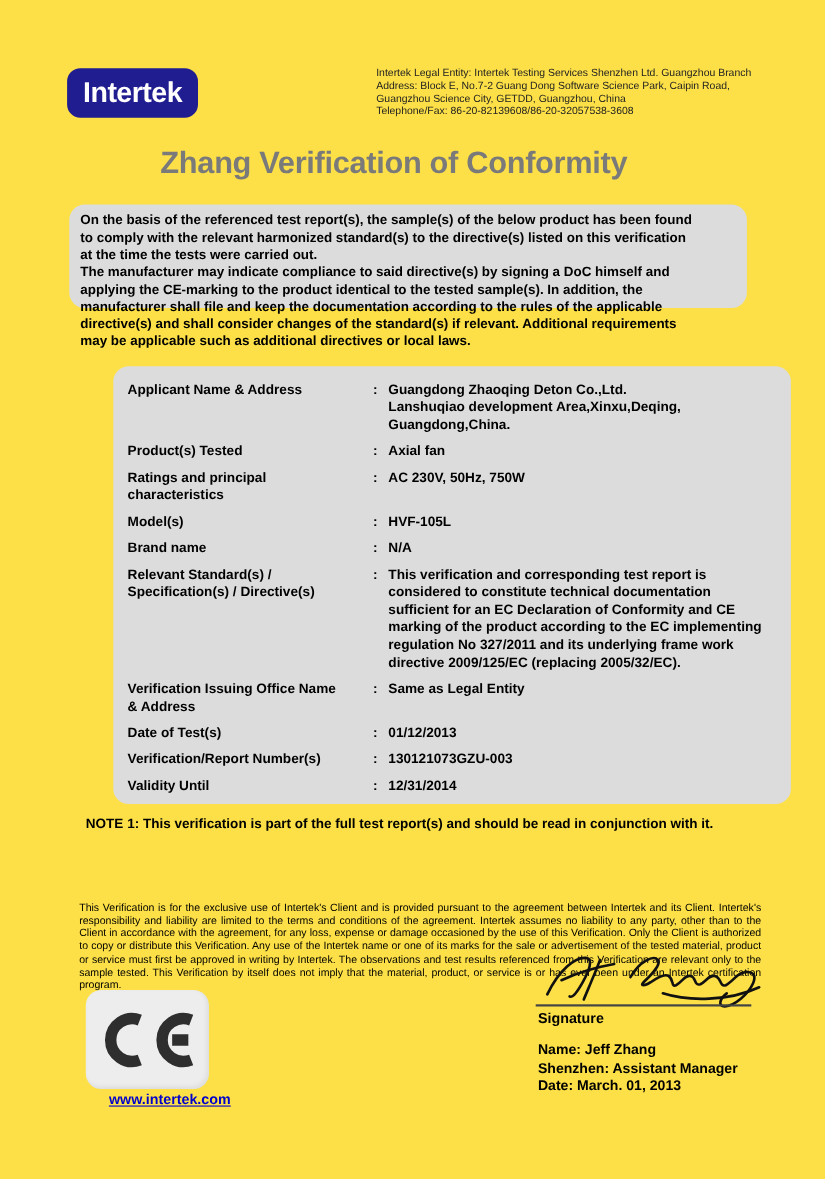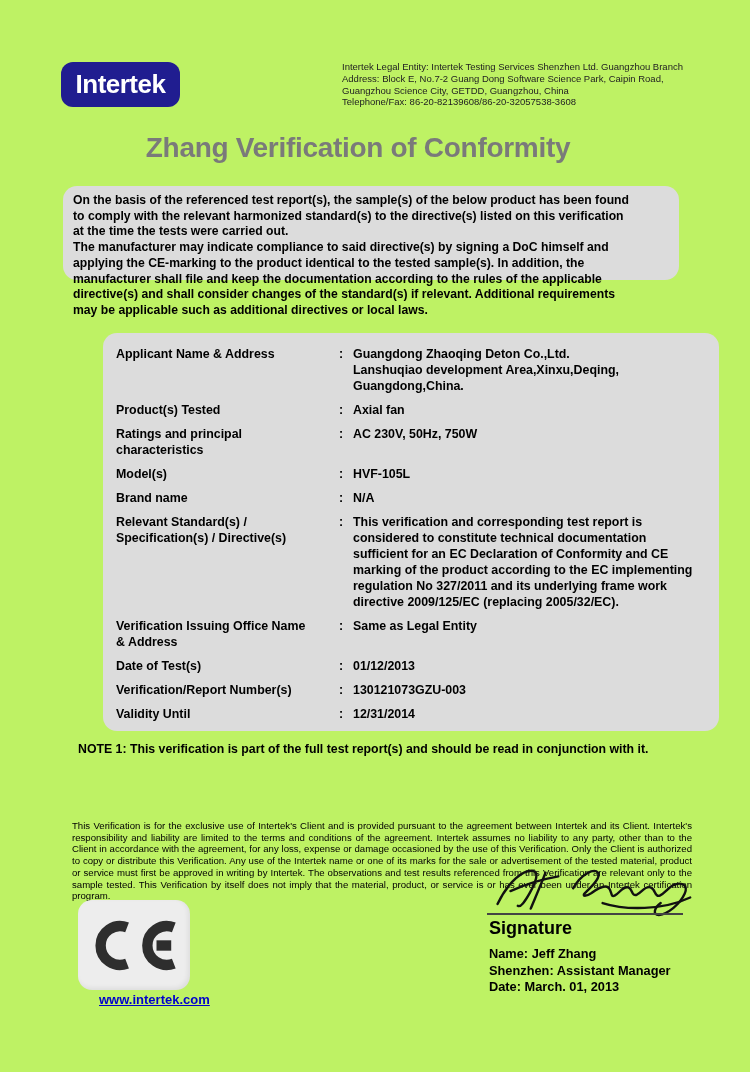--- a/index.html
+++ b/index.html
@@ -1,16 +1,16 @@
 <!DOCTYPE html>
 <html><head>
 <meta charset="utf-8">
 <style>
   html,body{margin:0;padding:0;background:#fff;}
-  .page{position:relative;width:750px;height:1072px;background:#bef264;overflow:hidden;
+  .page{position:relative;width:750px;height:1072px;background:#fde047;overflow:hidden;
         font-family:"Liberation Sans",sans-serif;color:#000;}
 
   
   .logo{position:absolute;left:61px;top:62px;width:119px;height:45px;border-radius:12px;
         display:flex;align-items:center;justify-content:center;}
   .logo-text{color:#fff;font-weight:bold;font-size:26px;letter-spacing:-0.5px;}
   .legal{position:absolute;left:342px;top:61px;width:388px;font-size:9.5px;line-height:11.8px;
          color:#222;white-space:pre-line;}
 
   
@@ -29,21 +29,21 @@
   .sep{text-align:left;}
 
   
   .note{position:absolute;left:78px;top:742px;font-size:12.3px;font-weight:bold;text-align:right;}
   .disclaimer{position:absolute;left:72px;top:776px;width:620px;font-size:9.6px;
               line-height:11.7px;text-align:justify;margin-top:44px;}
 
   
   .sig-svg{position:absolute;left:492px;top:860px;}
   .sig-line{position:absolute;left:487px;top:913px;width:196px;height:0;border-top:2px solid #444;}
-  .sig-label{position:absolute;left:489px;top:918px;font-weight:bold;font-size:18px;}
+  .sig-label{position:absolute;left:489px;top:918px;font-weight:bold;font-size:13px;}
   .sig-details{position:absolute;left:489px;top:946px;font-weight:bold;font-size:12.8px;line-height:16.5px;}
 
   
   .ce-box{position:absolute;left:78px;top:900px;width:112px;height:90px;background:#ededed;
           border-radius:14px;display:flex;align-items:center;justify-content:center;
           box-shadow:inset -2px -2px 5px rgba(0,0,0,0.07);}
   .website{position:absolute;left:99px;top:992px;font-size:13px;font-weight:bold;
            text-decoration:underline;}
 </style>
 </head>

